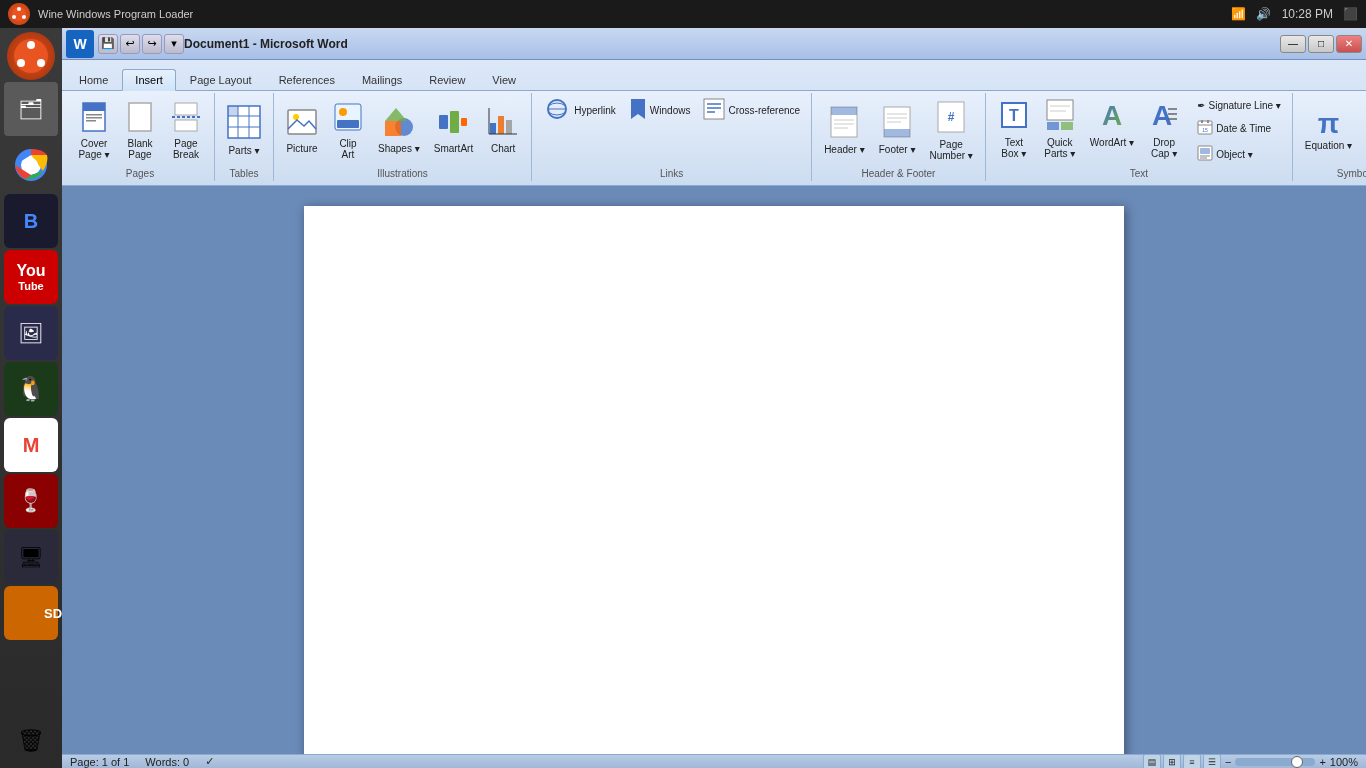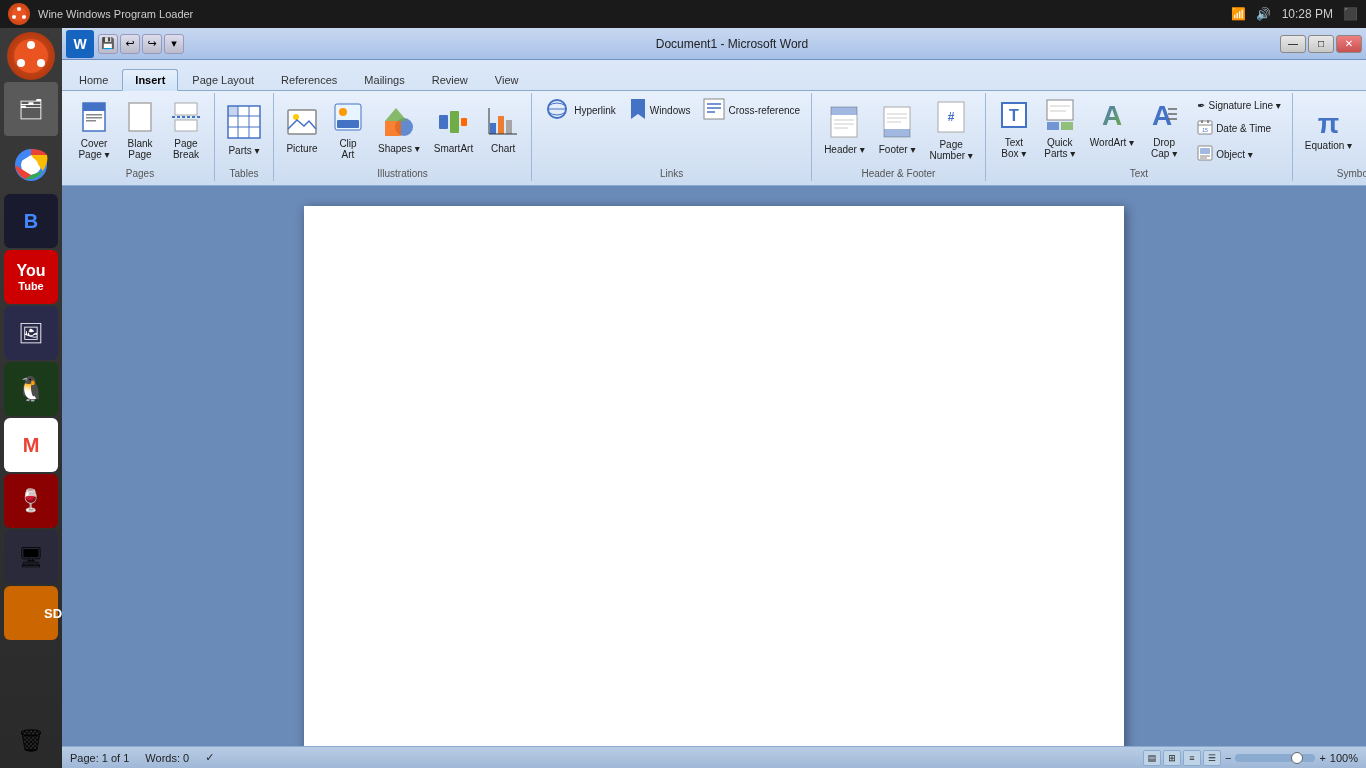--- a/index.html
+++ b/index.html
@@ -59,21 +59,21 @@
       background: linear-gradient(to bottom, #c8d8f0, #a8c0e8);
       height: 32px;
       display: flex;
       align-items: center;
       padding: 0 4px;
       border-bottom: 1px solid #7090c0;
     }
     .title-bar-logo { width: 28px; height: 28px; margin-right: 4px; background: #1565c0; border-radius: 3px; display: flex; align-items: center; justify-content: center; color: white; font-weight: bold; font-size: 14px; }
     .title-bar-actions { display: flex; gap: 2px; align-items: center; }
     .title-bar-btn { width: 20px; height: 20px; border-radius: 3px; border: 1px solid #99b; background: linear-gradient(to bottom, #dde, #bbc); display: flex; align-items: center; justify-content: center; font-size: 11px; cursor: pointer; }
-    .title-bar-title { flex: 1; text-align: center; font-size: 12px; color: #222; font-weight: normal; }
+    .title-bar-title { flex: 1; text-align: left; font-size: 12px; color: #222; font-weight: bold; }
     .title-bar-controls { display: flex; gap: 2px; }
     .win-btn { width: 26px; height: 18px; border-radius: 3px; border: 1px solid #888; display: flex; align-items: center; justify-content: center; font-size: 10px; cursor: pointer; }
     .win-btn.min { background: linear-gradient(to bottom, #e8e8e8, #c8c8c8); }
     .win-btn.max { background: linear-gradient(to bottom, #e8e8e8, #c8c8c8); }
     .win-btn.close { background: linear-gradient(to bottom, #f08080, #c85050); color: white; }
 
     
     .ribbon {
       background: linear-gradient(to bottom, #dce8f8, #c5d8f0);
       border-bottom: 1px solid #8aaad0;
@@ -90,21 +90,21 @@
       cursor: pointer;
       border-radius: 3px 3px 0 0;
       border: 1px solid transparent;
       border-bottom: none;
       color: #333;
     }
     .ribbon-tab.active {
       background: linear-gradient(to bottom, #e8f0fc, #d0e4f8);
       border-color: #8aaad0;
       border-bottom: 1px solid #d0e4f8;
-      font-weight: bold;
+      font-weight: normal;
       color: #000;
       position: relative;
       bottom: -1px;
       z-index: 2;
     }
 
     .ribbon-content {
       background: linear-gradient(to bottom, #e8f0fc, #ccdcf0);
       padding: 2px 4px 4px;
       display: flex;
@@ -174,21 +174,21 @@
     .doc-page {
       background: white;
       width: 820px;
       min-height: 680px;
       box-shadow: 2px 2px 10px rgba(0,0,0,0.4);
     }
 
     
     .status-bar {
       background: linear-gradient(to bottom, #b8cce4, #a0b8d8);
-      height: 22px;
+      height: 14px;
       display: flex;
       align-items: center;
       padding: 0 8px;
       font-size: 11px;
       color: #222;
       border-top: 1px solid #8aaad0;
       gap: 16px;
     }
     .status-right {
       margin-left: auto;

